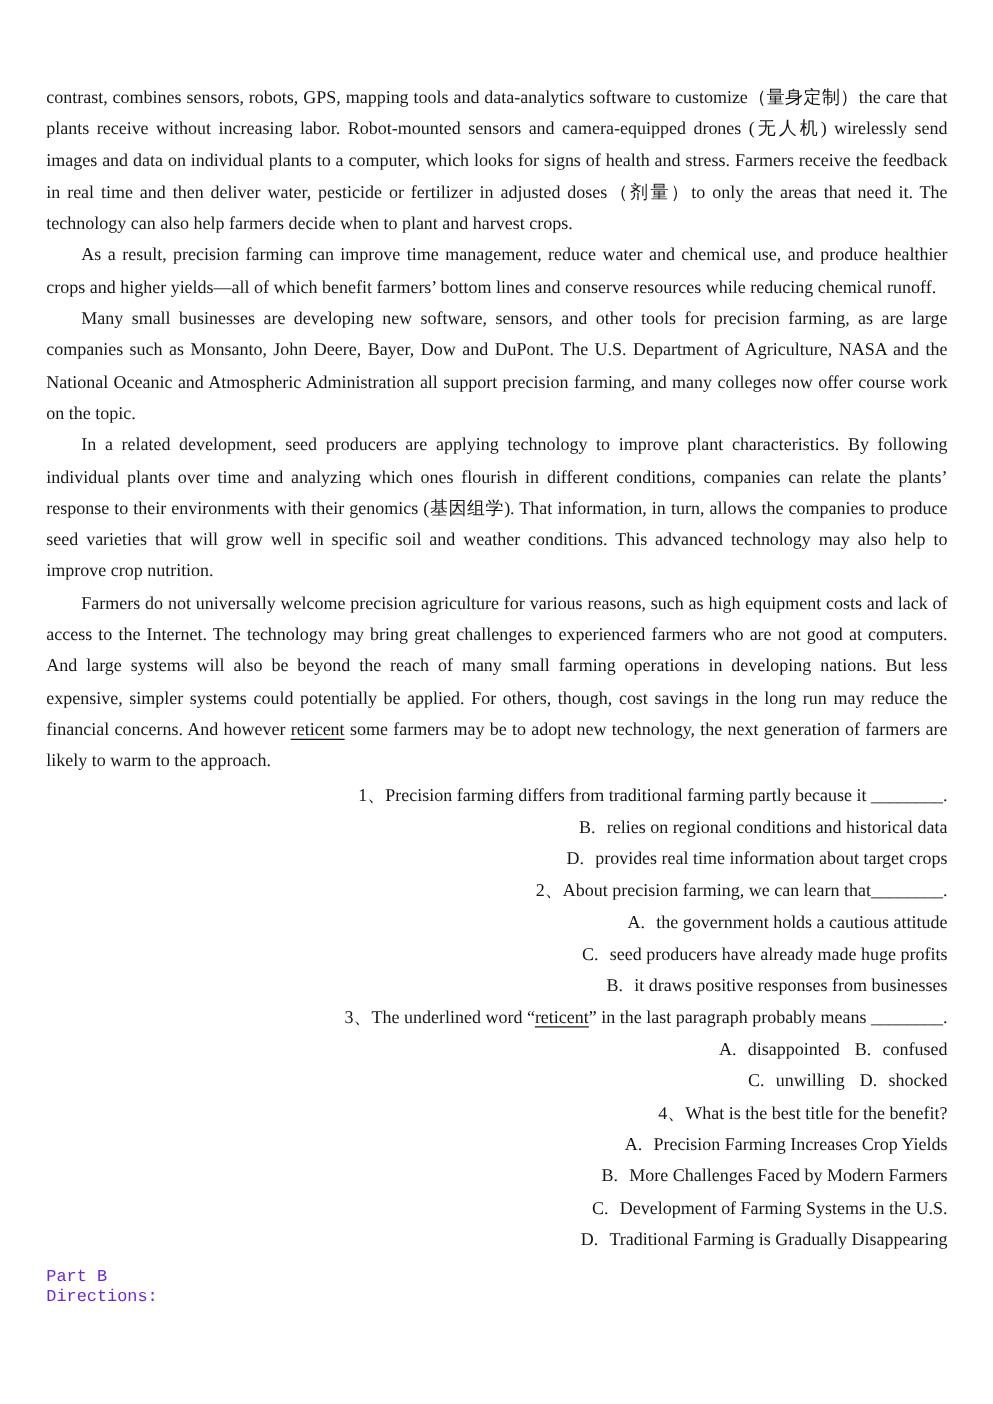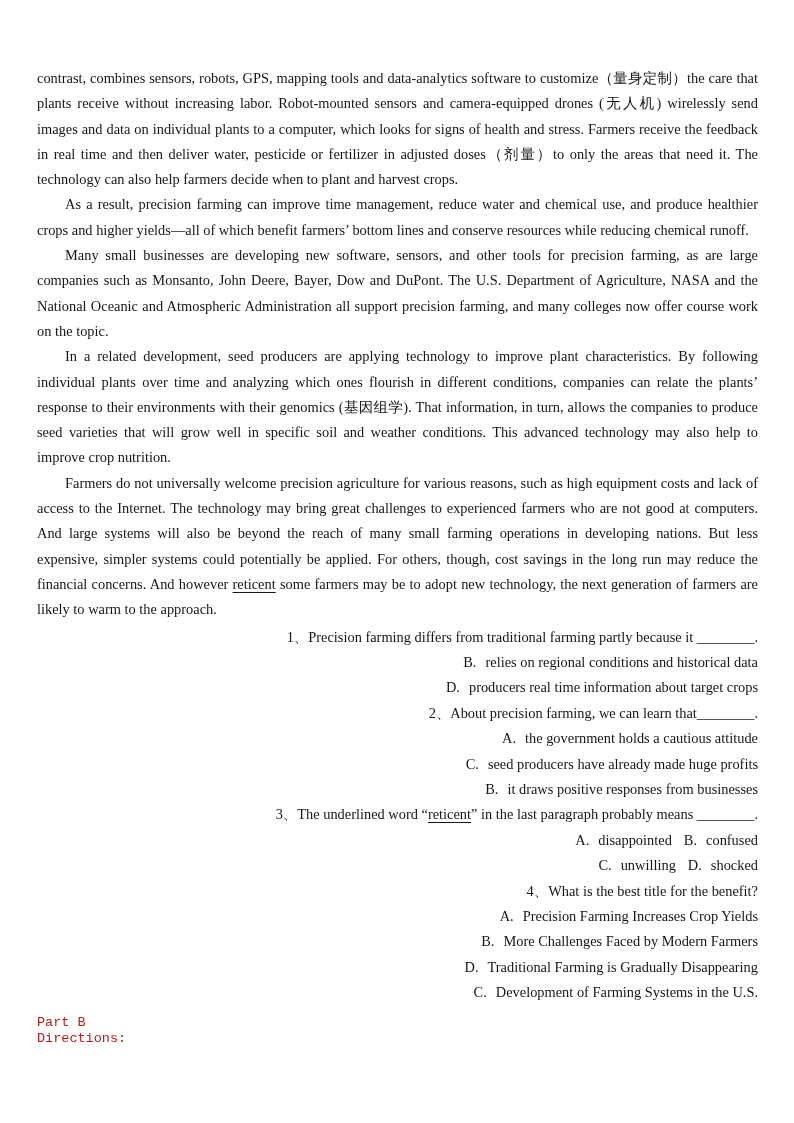--- a/index.html
+++ b/index.html
@@ -47,57 +47,57 @@
   }
   .opt-label.second {
     margin-left: 12px;
   }
   .footer {
     margin-top: 9px;
     font-family: "Liberation Mono", "DejaVu Sans Mono", monospace;
     font-size: 13.5px;
     line-height: 16.5px;
     font-weight: 500;
-    color: #b91c1c;
+    color: #6d28d9;
   }
   .footer div { margin: 0; }
 </style>
 </head>
 <body>
 
 <div class="page">
 
   <div class="passage">
     <p class="no-indent">contrast, combines sensors, robots, GPS, mapping tools and data-analytics software to customize（量身定制）the care that plants receive without increasing labor. Robot-mounted sensors and camera-equipped drones (无人机) wirelessly send images and data on individual plants to a computer, which looks for signs of health and stress. Farmers receive the feedback in real time and then deliver water, pesticide or fertilizer in adjusted doses（剂量）to only the areas that need it. The technology can also help farmers decide when to plant and harvest crops.</p>
     <p>As a result, precision farming can improve time management, reduce water and chemical use, and produce healthier crops and higher yields—all of which benefit farmers’ bottom lines and conserve resources while reducing chemical runoff.</p>
     <p>Many small businesses are developing new software, sensors, and other tools for precision farming, as are large companies such as Monsanto, John Deere, Bayer, Dow and DuPont. The U.S. Department of Agriculture, NASA and the National Oceanic and Atmospheric Administration all support precision farming, and many colleges now offer course work on the topic.</p>
     <p>In a related development, seed producers are applying technology to improve plant characteristics. By following individual plants over time and analyzing which ones flourish in different conditions, companies can relate the plants’ response to their environments with their genomics (基因组学). That information, in turn, allows the companies to produce seed varieties that will grow well in specific soil and weather conditions. This advanced technology may also help to improve crop nutrition.</p>
     <p><span>Farmers do not universally welcome precision agriculture for various reasons, such as high equipment costs and lack of access to the Internet. The technology may bring great challenges to experienced farmers who are not good at computers. And large systems will also be beyond the reach of many small farming operations in developing nations. But less expensive, simpler systems could potentially be applied. For others, though, cost savings in the long run may reduce the financial concerns. And however </span><span class="u">reticent</span><span> some farmers may be to adopt new technology, the next generation of farmers are likely to warm to the approach.</span></p>
   </div>
 
   <div class="questions">
 
     <div class="qline"><span>1、</span><span>Precision farming differs from traditional farming partly because it ________.</span></div>
     <div class="qline"><span class="opt-label">B.</span><span>relies on regional conditions and historical data</span></div>
-    <div class="qline"><span class="opt-label">D.</span><span>producers real time information about target crops</span></div>
+    <div class="qline"><span class="opt-label">D.</span><span>provides real time information about target crops</span></div>
 
     <div class="qline"><span>2、</span><span>About precision farming, we can learn that________.</span></div>
     <div class="qline"><span class="opt-label">A.</span><span>the government holds a cautious attitude</span></div>
     <div class="qline"><span class="opt-label">C.</span><span>seed producers have already made huge profits</span></div>
     <div class="qline"><span class="opt-label">B.</span><span>it draws positive responses from businesses</span></div>
 
     <div class="qline"><span>3、</span><span>The underlined word “</span><span class="u">reticent</span><span>” in the last paragraph probably means ________.</span></div>
     <div class="qline"><span class="opt-label">A.</span><span>disappointed</span><span class="opt-label second">B.</span><span>confused</span></div>
     <div class="qline"><span class="opt-label">C.</span><span>unwilling</span><span class="opt-label second">D.</span><span>shocked</span></div>
 
     <div class="qline"><span>4、</span><span>What is the best title for the benefit?</span></div>
     <div class="qline"><span class="opt-label">A.</span><span>Precision Farming Increases Crop Yields</span></div>
     <div class="qline"><span class="opt-label">B.</span><span>More Challenges Faced by Modern Farmers</span></div>
+    <div class="qline"><span class="opt-label">C.</span><span>Development of Farming Systems in the U.S.</span></div>
     <div class="qline"><span class="opt-label">D.</span><span>Traditional Farming is Gradually Disappearing</span></div>
-    <div class="qline"><span class="opt-label">C.</span><span>Development of Farming Systems in the U.S.</span></div>
 
   </div>
 
   <div class="footer">
     <div>Part B</div>
     <div>Directions:</div>
   </div>
 
 </div>
 

